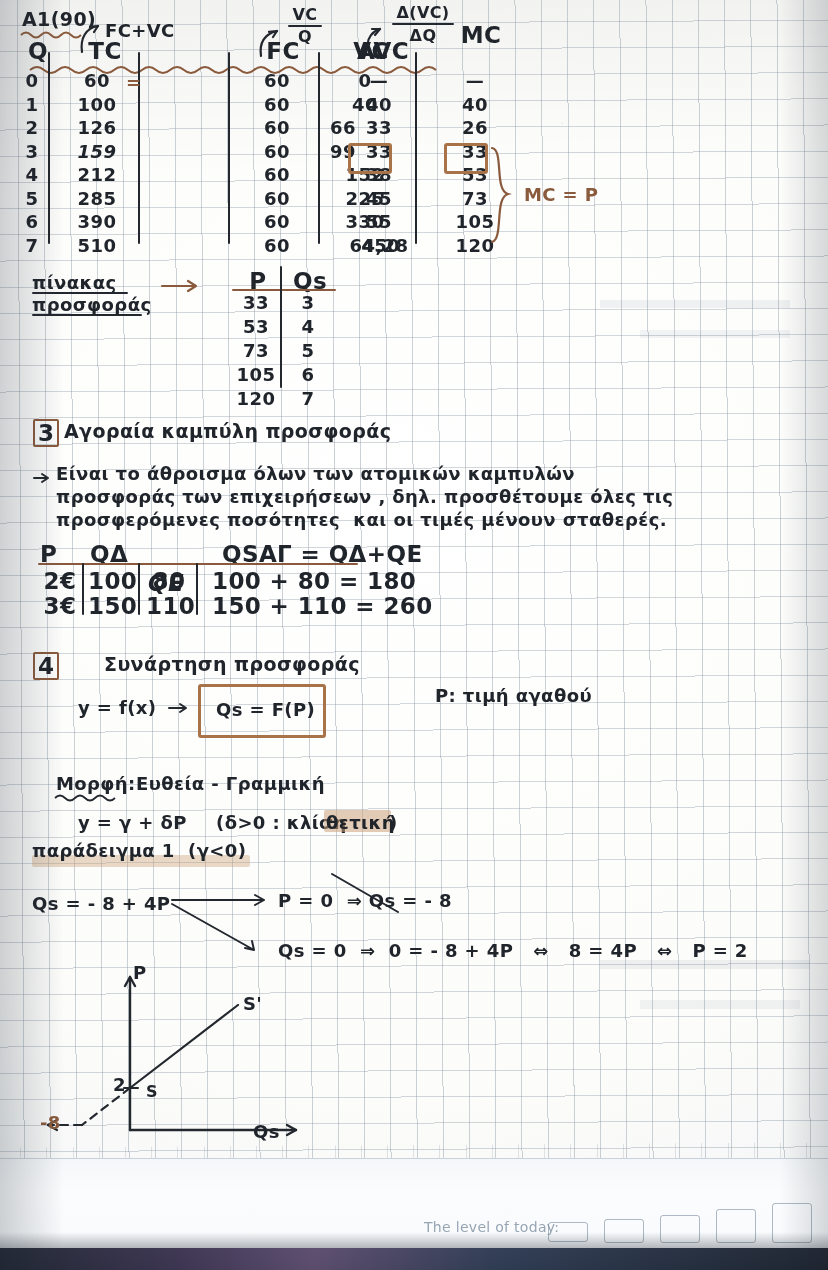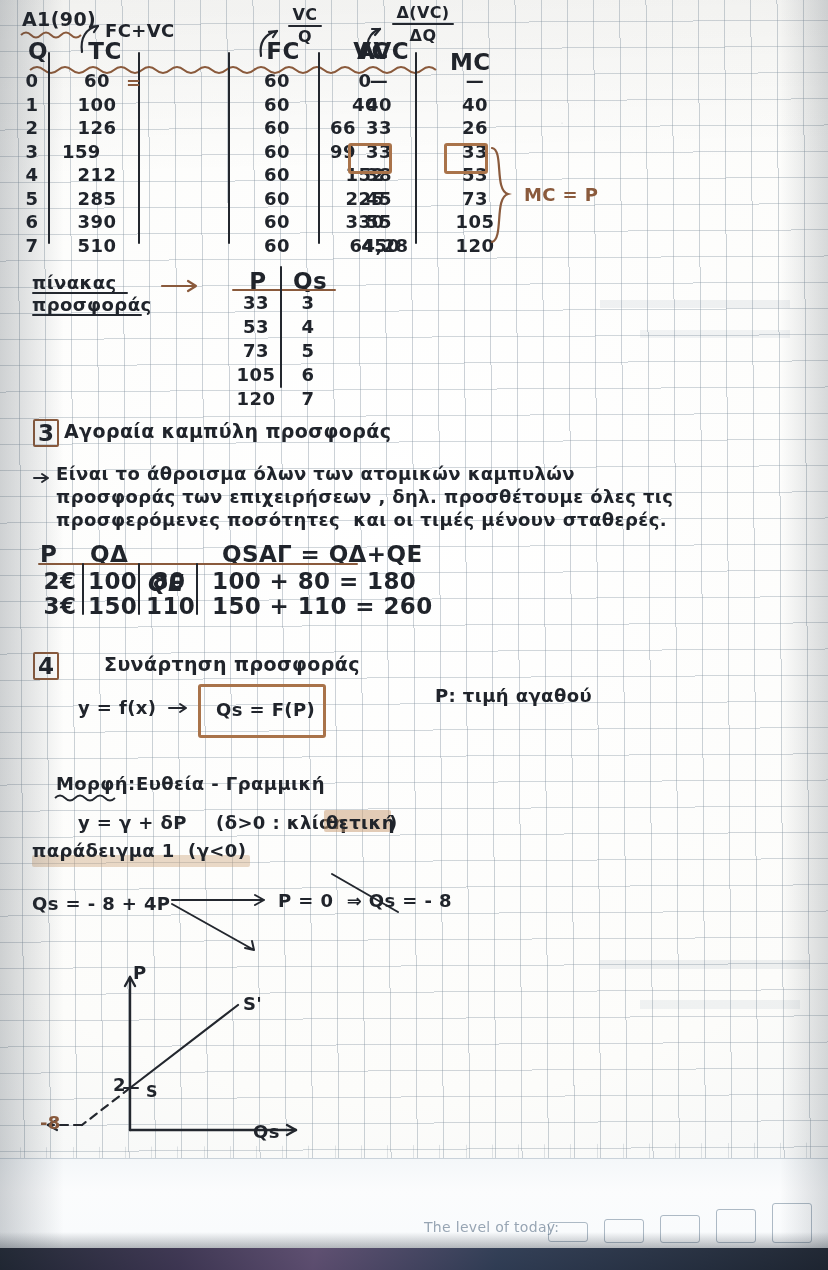--- a/index.html
+++ b/index.html
@@ -128,21 +128,21 @@
   <div class="ink t16" style="left:392px;top:3px;text-align:center;width:62px;">Δ(VC)</div>
   <div class="hline" style="left:392px;top:23px;width:62px;height:2px;"></div>
   <div class="ink t16" style="left:392px;top:26px;text-align:center;width:62px;">ΔQ</div>
 
   <div id="cost-table-headers">
       <div class="ink t17" style="left: 24px; top: 38px; width: 28px; text-align: center;">Q</div>
       <div class="ink t17" style="left: 70px; top: 38px; width: 70px; text-align: center;">TC</div>
       <div class="ink t17" style="left: 248px; top: 38px; width: 70px; text-align: center;">FC</div>
       <div class="ink t17" style="left: 336px; top: 38px; width: 70px; text-align: center;">VC</div>
       <div class="ink t17" style="left: 352px; top: 38px; width: 62px; text-align: center;">AVC</div>
-      <div class="ink t17" style="left: 450px; top: 49px; width: 62px; text-align: left;">MC</div>
+      <div class="ink t17" style="left: 450px; top: 22px; width: 62px; text-align: center;">MC</div>
     </div>
   <svg style="left:28px;top:62px;" width="420" height="14">
     <path d="M2,8 q7,-6 14,0 t14,0 t14,0 t14,0 t14,0 t14,0 t14,0 t14,0 t14,0 t14,0 t14,0 t14,0 t14,0 t14,0 t14,0 t14,0 t14,0 t14,0 t14,0 t14,0 t14,0 t14,0 t14,0 t14,0 t14,0 t14,0 t14,0 t14,0 t14,0" stroke="#8a5a3c" stroke-width="2.1" fill="none"></path>
   </svg>
 
   <div class="vline" style="left:48px;top:52px;height:192px;"></div>
   <div class="vline" style="left:138px;top:52px;height:192px;"></div>
   <div class="vline" style="left:228px;top:52px;height:192px;"></div>
   <div class="vline" style="left:318px;top:52px;height:192px;"></div>
   <div class="vline" style="left:415px;top:52px;height:192px;"></div>
@@ -160,21 +160,21 @@
       <div class="ink t18" style="left: 330px; top: 93.5px; width: 70px; text-align: center;">40</div>
       <div class="ink t18" style="left: 348px; top: 93.5px; width: 62px; text-align: center;">40</div>
       <div class="ink t18" style="left: 444px; top: 93.5px; width: 62px; text-align: center;">40</div>
       <div class="ink t18" style="left: 18px; top: 117px; width: 28px; text-align: center;">2</div>
       <div class="ink t18" style="left: 62px; top: 117px; width: 70px; text-align: center;">126</div>
       <div class="ink t18" style="left: 242px; top: 117px; width: 70px; text-align: center;">60</div>
       <div class="ink t18" style="left: 330px; top: 117px; width: 70px; text-align: left;">66</div>
       <div class="ink t18" style="left: 348px; top: 117px; width: 62px; text-align: center;">33</div>
       <div class="ink t18" style="left: 444px; top: 117px; width: 62px; text-align: center;">26</div>
       <div class="ink t18" style="left: 18px; top: 140.5px; width: 28px; text-align: center;">3</div>
-      <div class="ink t18" style="left: 62px; top: 140.5px; width: 70px; text-align: left;">159</div>
+      <div class="ink t18" style="left: 62px; top: 140.5px; width: 70px; text-align: center; font-style: italic;">159</div>
       <div class="ink t18" style="left: 242px; top: 140.5px; width: 70px; text-align: center;">60</div>
       <div class="ink t18" style="left: 330px; top: 140.5px; width: 70px; text-align: left;">99</div>
       <div class="ink t18" style="left: 348px; top: 140.5px; width: 62px; text-align: center;">33</div>
       <div class="ink t18" style="left: 444px; top: 140.5px; width: 62px; text-align: center;">33</div>
       <div class="ink t18" style="left: 18px; top: 164px; width: 28px; text-align: center;">4</div>
       <div class="ink t18" style="left: 62px; top: 164px; width: 70px; text-align: center;">212</div>
       <div class="ink t18" style="left: 242px; top: 164px; width: 70px; text-align: center;">60</div>
       <div class="ink t18" style="left: 330px; top: 164px; width: 70px; text-align: center;">152</div>
       <div class="ink t18" style="left: 348px; top: 164px; width: 62px; text-align: center;">38</div>
       <div class="ink t18" style="left: 444px; top: 164px; width: 62px; text-align: center;">53</div>
@@ -294,20 +294,21 @@
 
   <svg style="left:168px;top:888px;" width="130" height="80">
     <path d="M4,12 L96,12 M96,12 l-9,-5 M96,12 l-9,5" stroke="#23272e" stroke-width="2" fill="none" stroke-linecap="round"></path>
     <path d="M4,16 L86,62 M86,62 l-9,-2 M86,62 l-2,-9" stroke="#23272e" stroke-width="2" fill="none" stroke-linecap="round"></path>
   </svg>
 
   <div class="ink t18" style="left:278px;top:890px;">P = 0  ⇒ Qs = - 8</div>
   <svg style="left:330px;top:872px;" width="80" height="42">
     <path d="M2,2 L68,40" stroke="#23272e" stroke-width="2" fill="none" stroke-linecap="round"></path>
   </svg>
+  <div class="ink t18" style="left:278px;top:940px;">Qs = 0  ⇒  0 = - 8 + 4P   ⇔   8 = 4P   ⇔   P = 2</div>
 
   <svg style="left:20px;top:955px;" width="360" height="190">
 
     <path d="M110,175 L110,22" stroke="#23272e" stroke-width="2.4" fill="none" stroke-linecap="round"></path>
     <path d="M110,22 l-5,9 M110,22 l5,9" stroke="#23272e" stroke-width="2.4" fill="none" stroke-linecap="round"></path>
 
     <path d="M110,175 L276,175" stroke="#23272e" stroke-width="2.4" fill="none" stroke-linecap="round"></path>
     <path d="M276,175 l-9,-5 M276,175 l-9,5" stroke="#23272e" stroke-width="2.4" fill="none" stroke-linecap="round"></path>
 
     <path d="M110,133 L218,50" stroke="#23272e" stroke-width="2.2" fill="none" stroke-linecap="round"></path>

